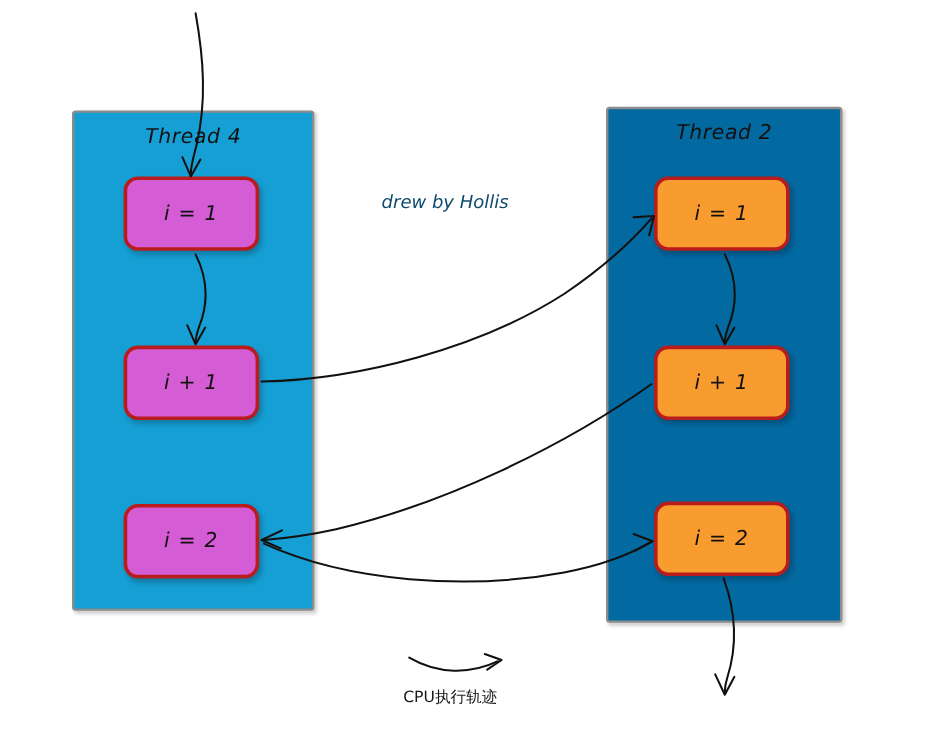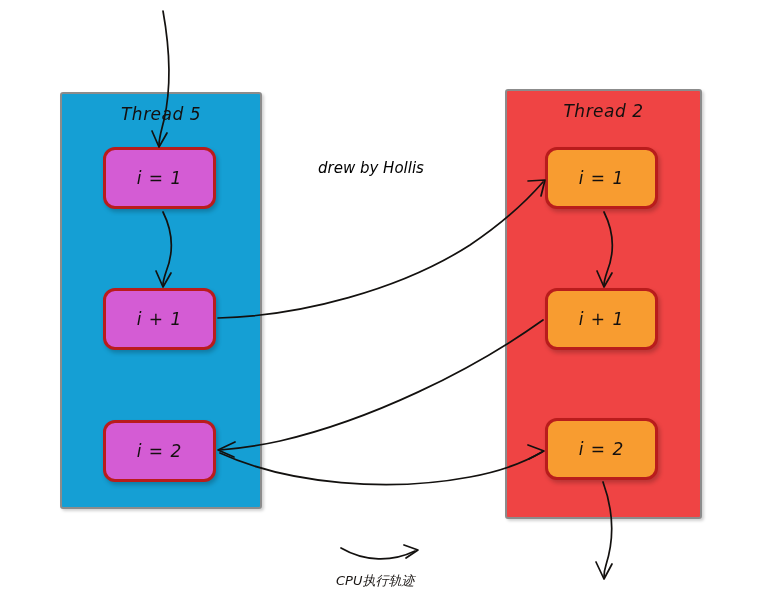--- a/index.html
+++ b/index.html
@@ -29,21 +29,21 @@
     top: 92px;
     width: 202px;
     height: 417px;
     background: #159fd4;
   }
   #panel-thread-2 {
     left: 505px;
     top: 89px;
     width: 197px;
     height: 430px;
-    background: #ef4444;
+    background: #0369a1;
   }
   .thread-title {
     position: absolute;
     top: 10px;
     left: 0;
     width: 100%;
     text-align: center;
     font-size: 17px;
     font-style: italic;
     color: #14100f;
@@ -89,40 +89,39 @@
     stroke-width: 1.7;
     stroke-linecap: round;
     stroke-linejoin: round;
   }
   .credit-text {
     position: absolute;
     left: 318px;
     top: 159px;
     font-size: 15px;
     font-style: italic;
-    color: #000000;
+    color: #0c4a6e;
     white-space: nowrap;
   }
   .legend-text {
     position: absolute;
     left: 336px;
     top: 572px;
     font-size: 13px;
     color: #1a1614;
     white-space: nowrap;
-    font-style: italic;
   }
 </style>
 </head>
 <body>
 
 <div id="canvas">
 
   <div class="thread-panel" id="panel-thread-1">
-    <div class="thread-title">Thread 5</div>
+    <div class="thread-title">Thread 4</div>
   </div>
 
   <div class="thread-panel" id="panel-thread-2">
     <div class="thread-title">Thread 2</div>
   </div>
 
   <div class="step-box magenta" style="left:103px; top:147px; width:113px; height:62px;">i = 1</div>
   <div class="step-box magenta" style="left:103px; top:288px; width:113px; height:62px;">i + 1</div>
   <div class="step-box magenta" style="left:103px; top:420px; width:113px; height:62px;">i = 2</div>
 

